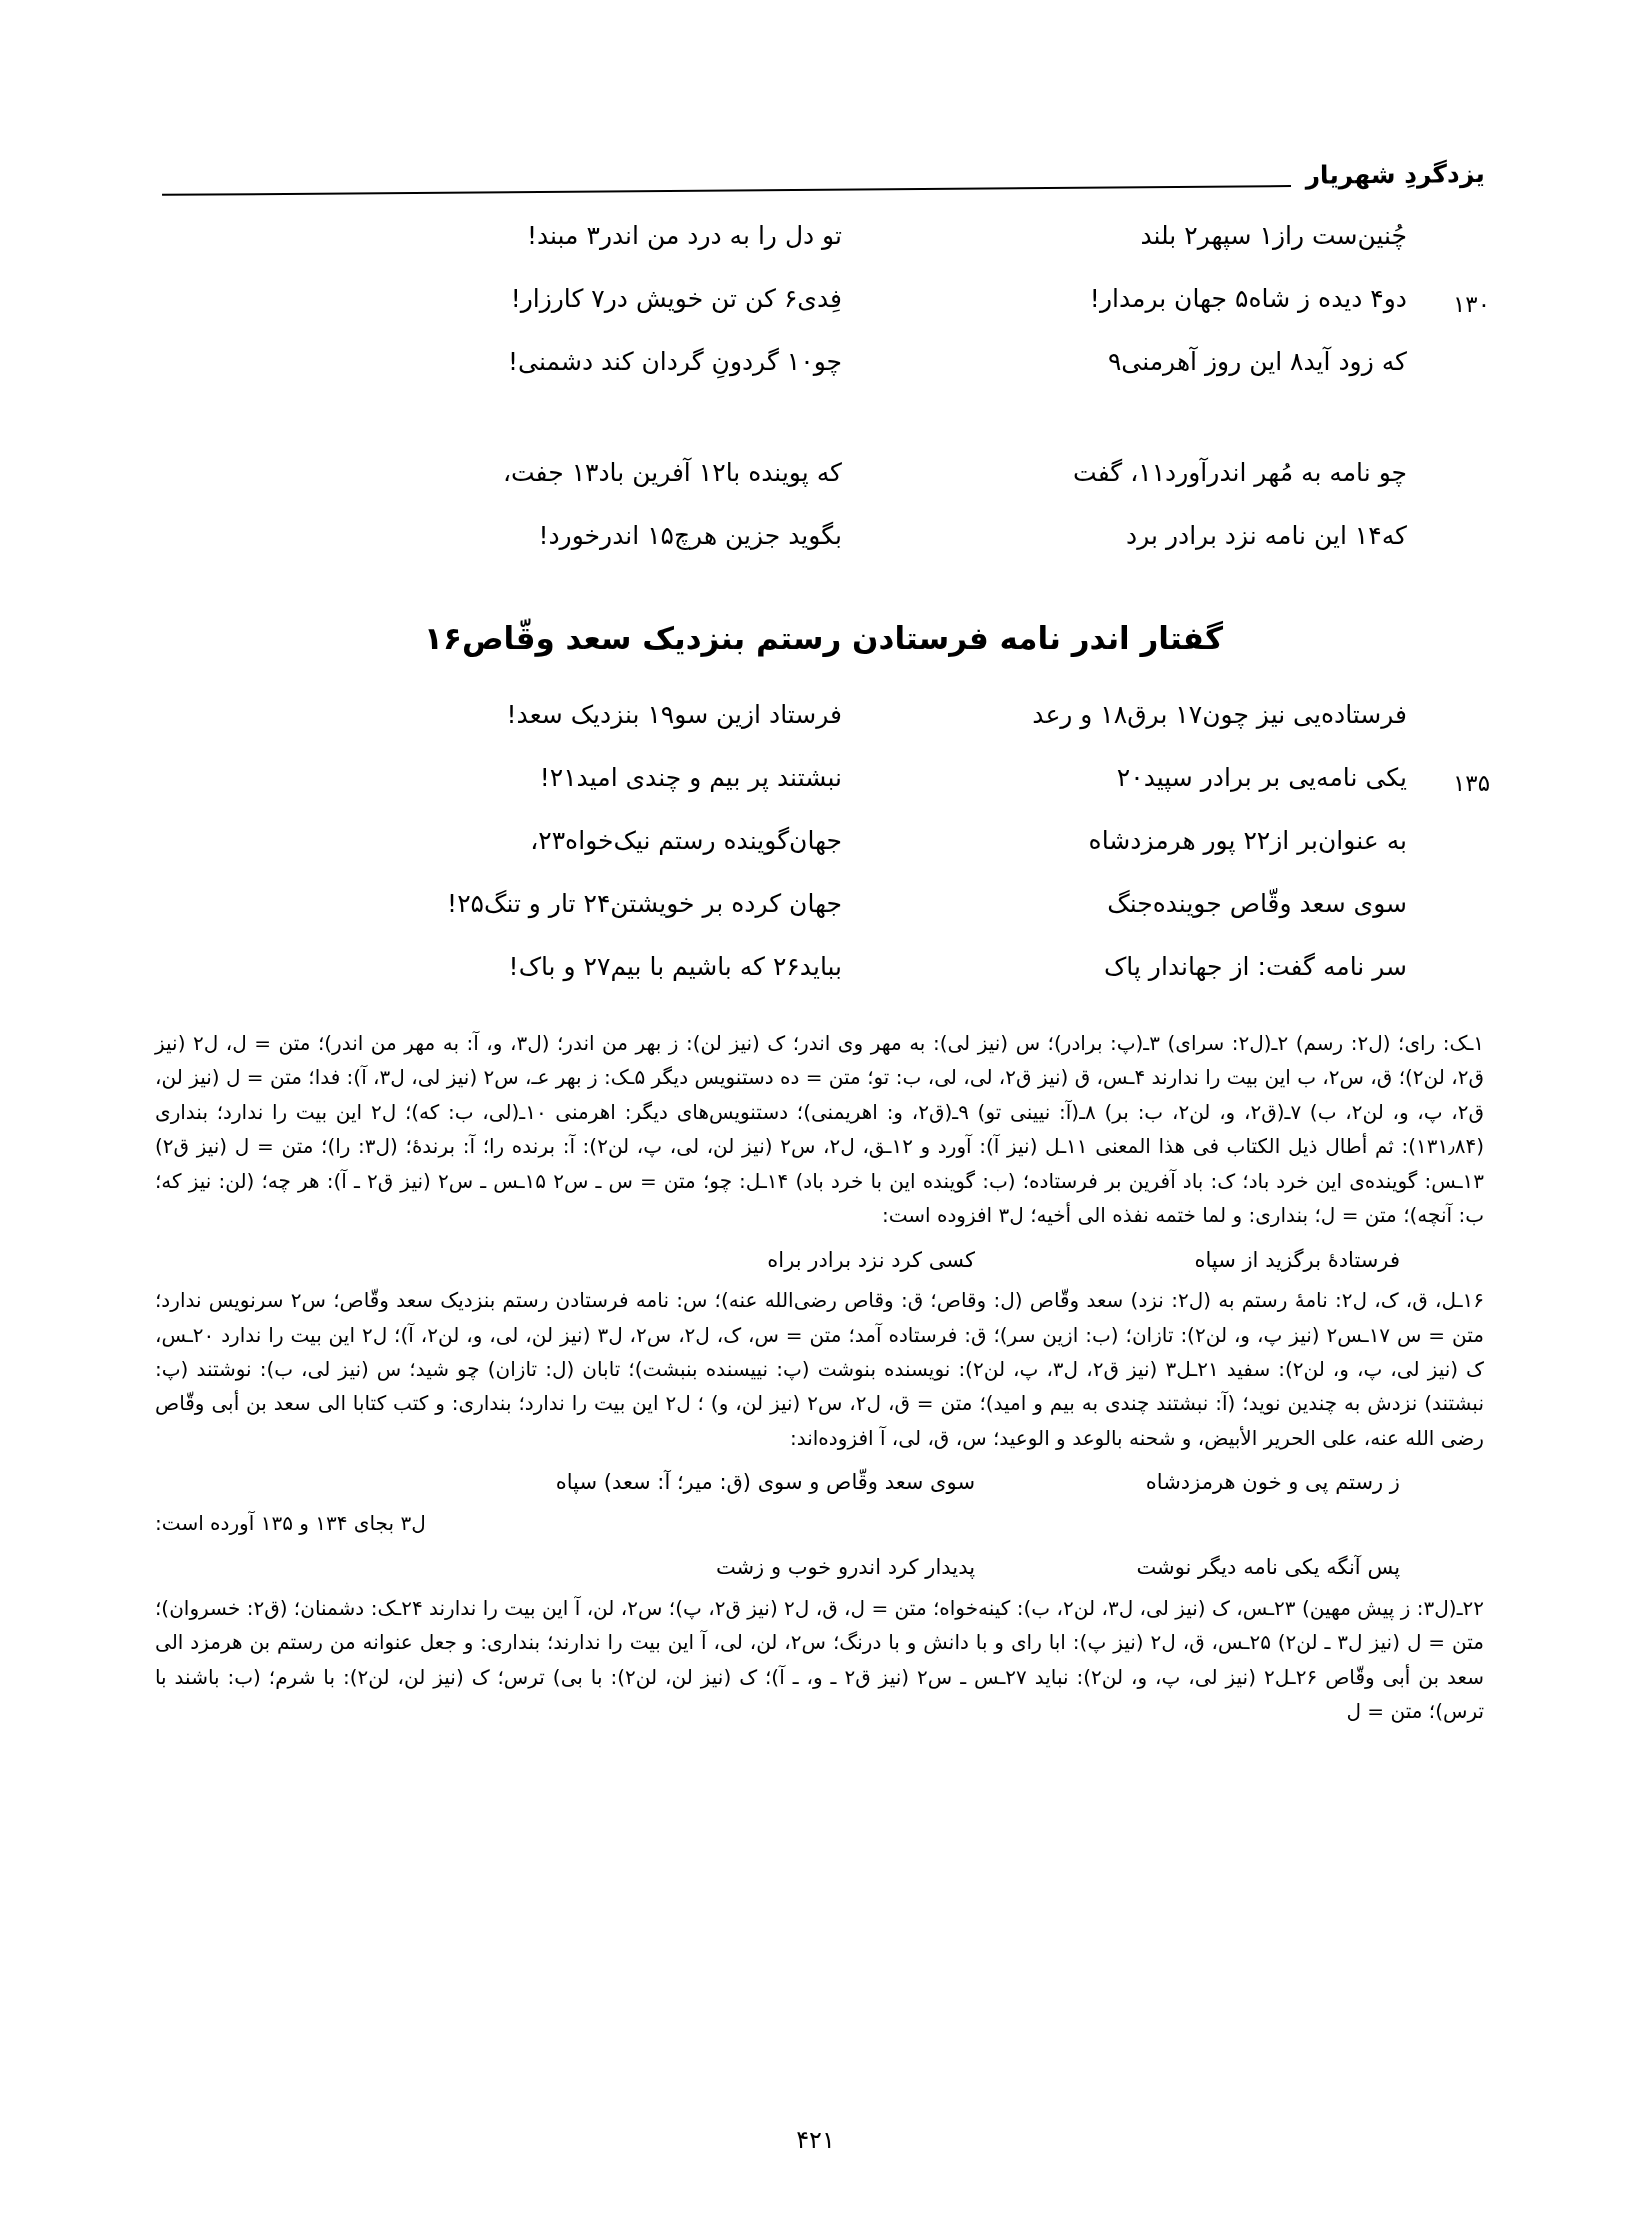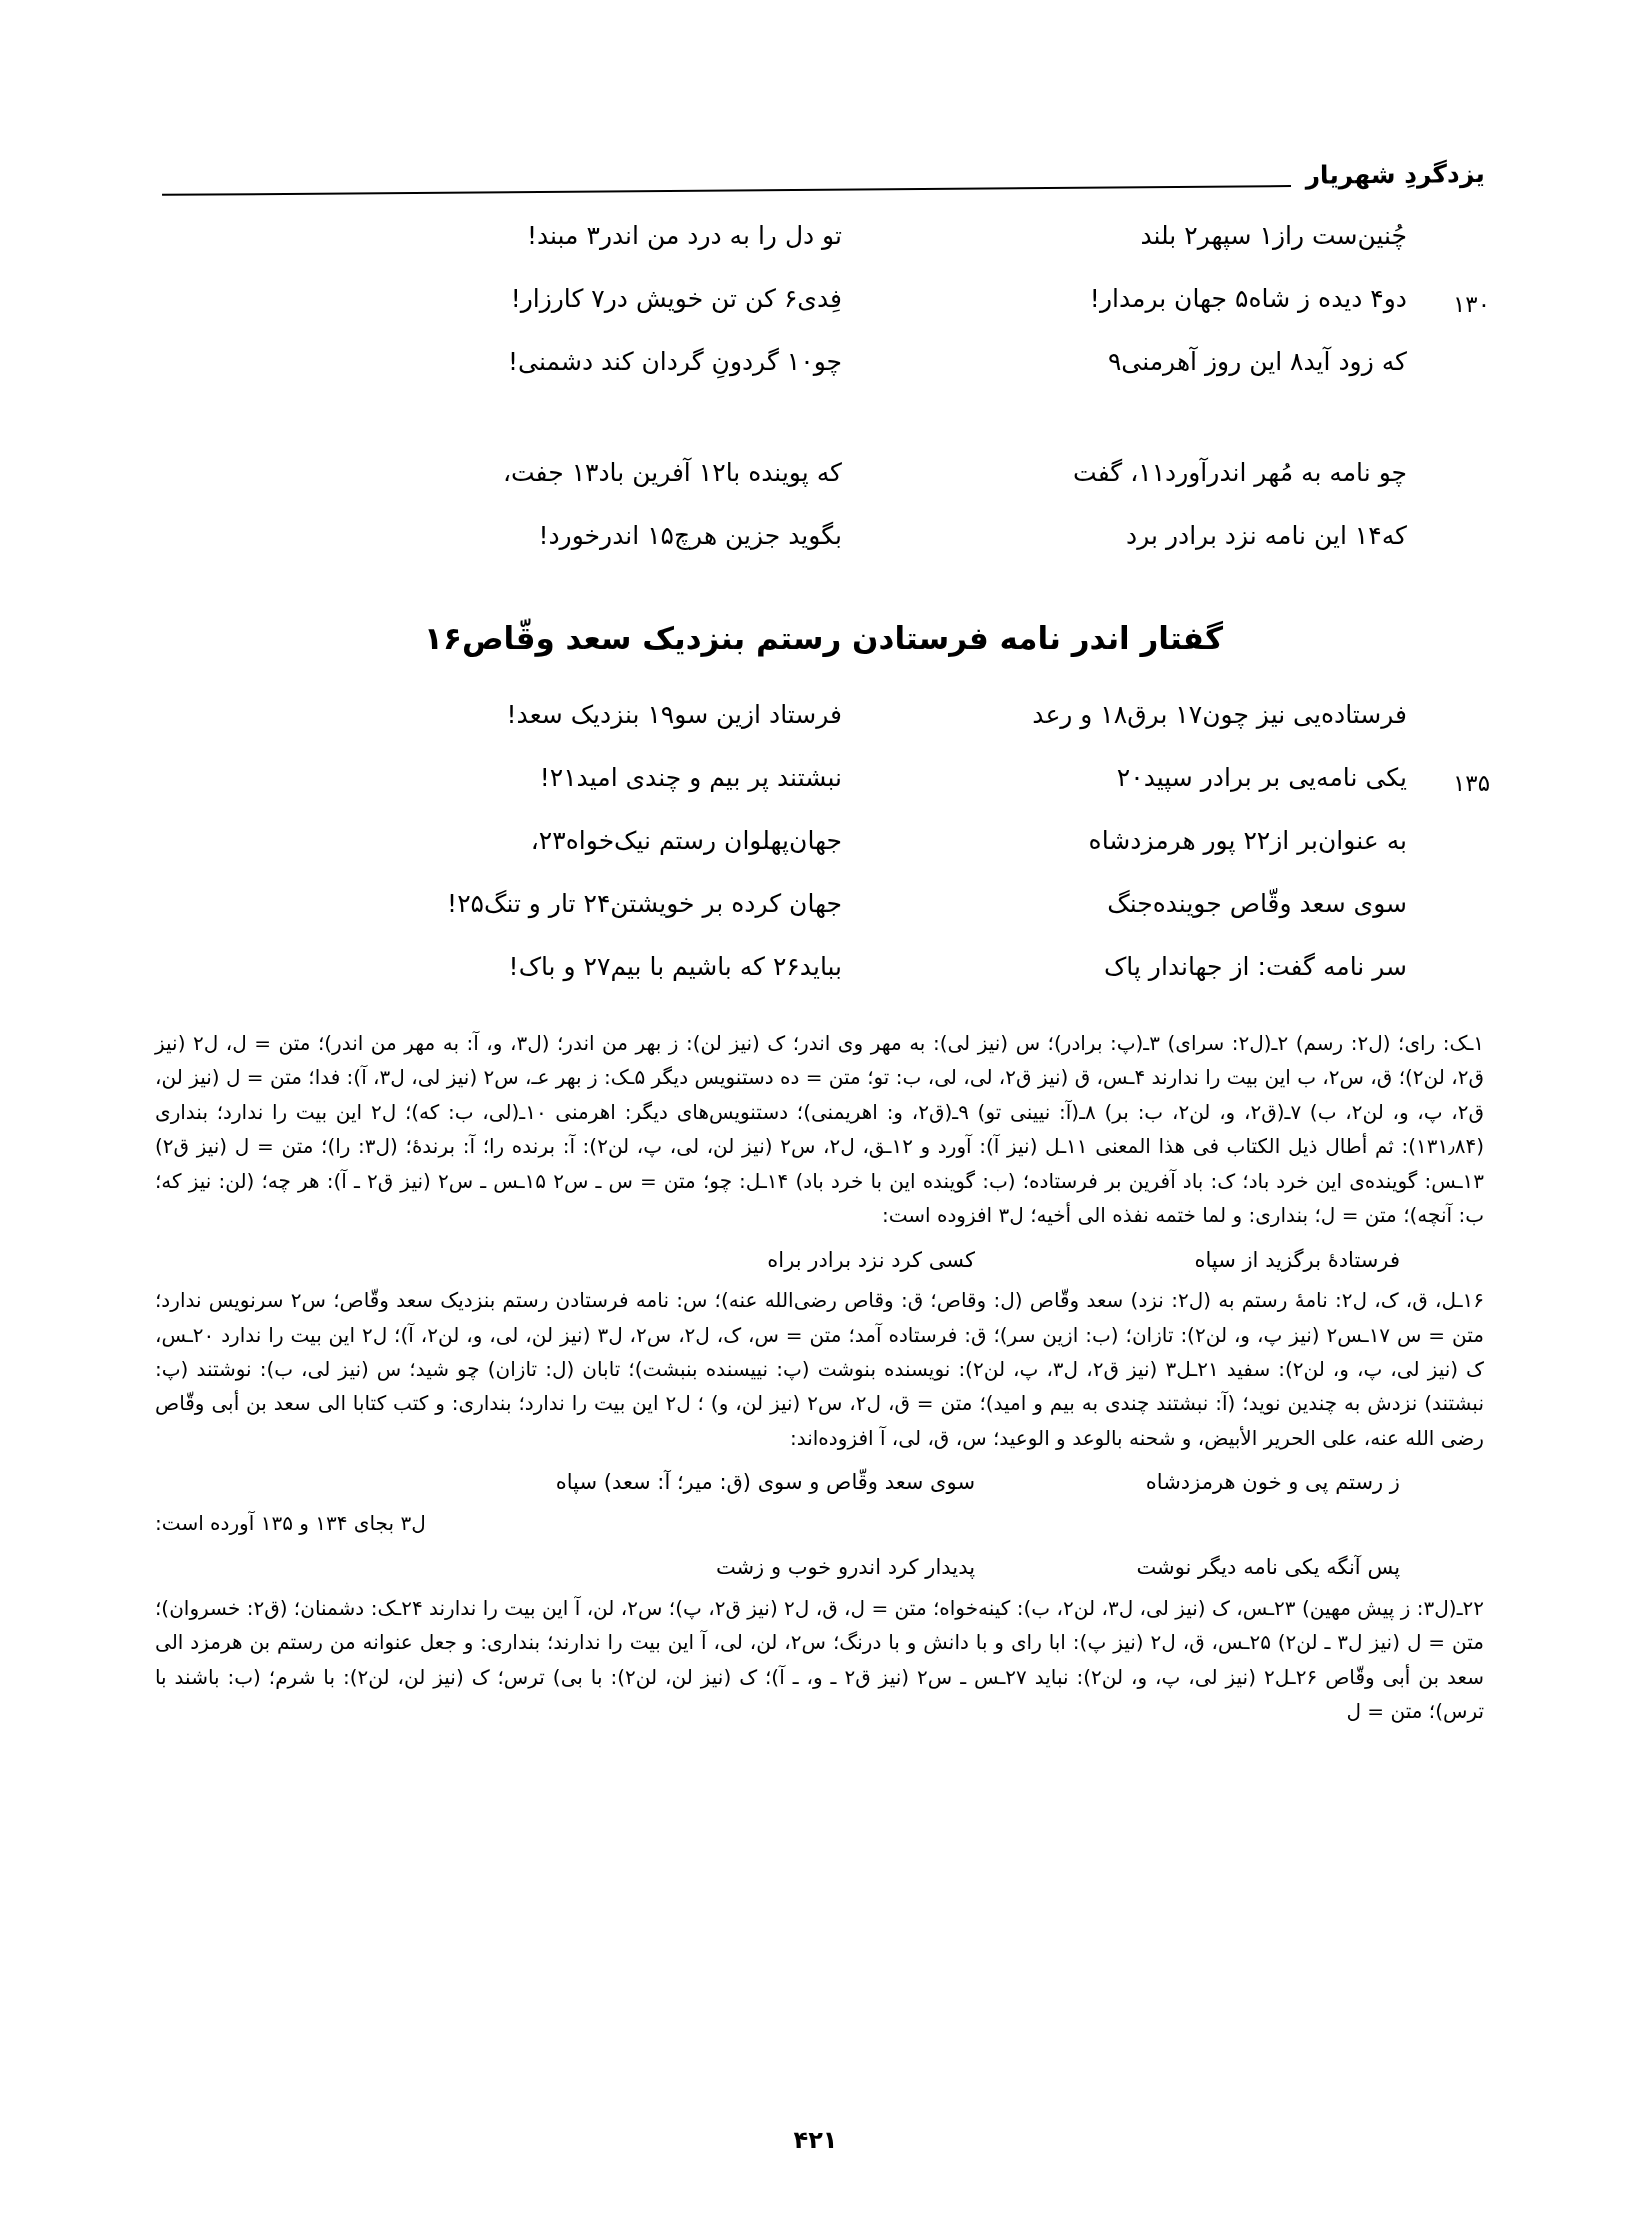--- a/index.html
+++ b/index.html
@@ -162,21 +162,20 @@
 
   
   .folio {
     position: absolute;
     bottom: 72px;
     left: 0;
     right: 16px;
     text-align: center;
     font-size: 24px;
     direction: rtl;
-    font-weight: bold;
   }
 </style>
 </head>
 <body>
 
 <div class="page">
 
   <div class="runhead">
     <div class="runhead-inner">
       <div class="runhead-title">یزدگردِ شهریار</div>
@@ -239,21 +238,21 @@
 
       <div class="couplet">
         <div class="lineno">۱۳۵</div>
         <div class="hemistich right">یکی نامه‌یی بر برادر سپید۲۰</div>
         <div class="hemistich left">نبشتند پر بیم و چندی امید۲۱!</div>
       </div>
 
       <div class="couplet">
         <div class="lineno"></div>
         <div class="hemistich right">به عنوان‌بر از۲۲ پور هرمزدشاه</div>
-        <div class="hemistich left">جهان‌پهلوان رستم نیک‌خواه۲۳،</div>
+        <div class="hemistich left">جهان‌گوینده رستم نیک‌خواه۲۳،</div>
       </div>
 
       <div class="couplet">
         <div class="lineno"></div>
         <div class="hemistich right">سوی سعد وقّاص جوینده‌جنگ</div>
         <div class="hemistich left">جهان کرده بر خویشتن۲۴ تار و تنگ۲۵!</div>
       </div>
 
       <div class="couplet">
         <div class="lineno"></div>

